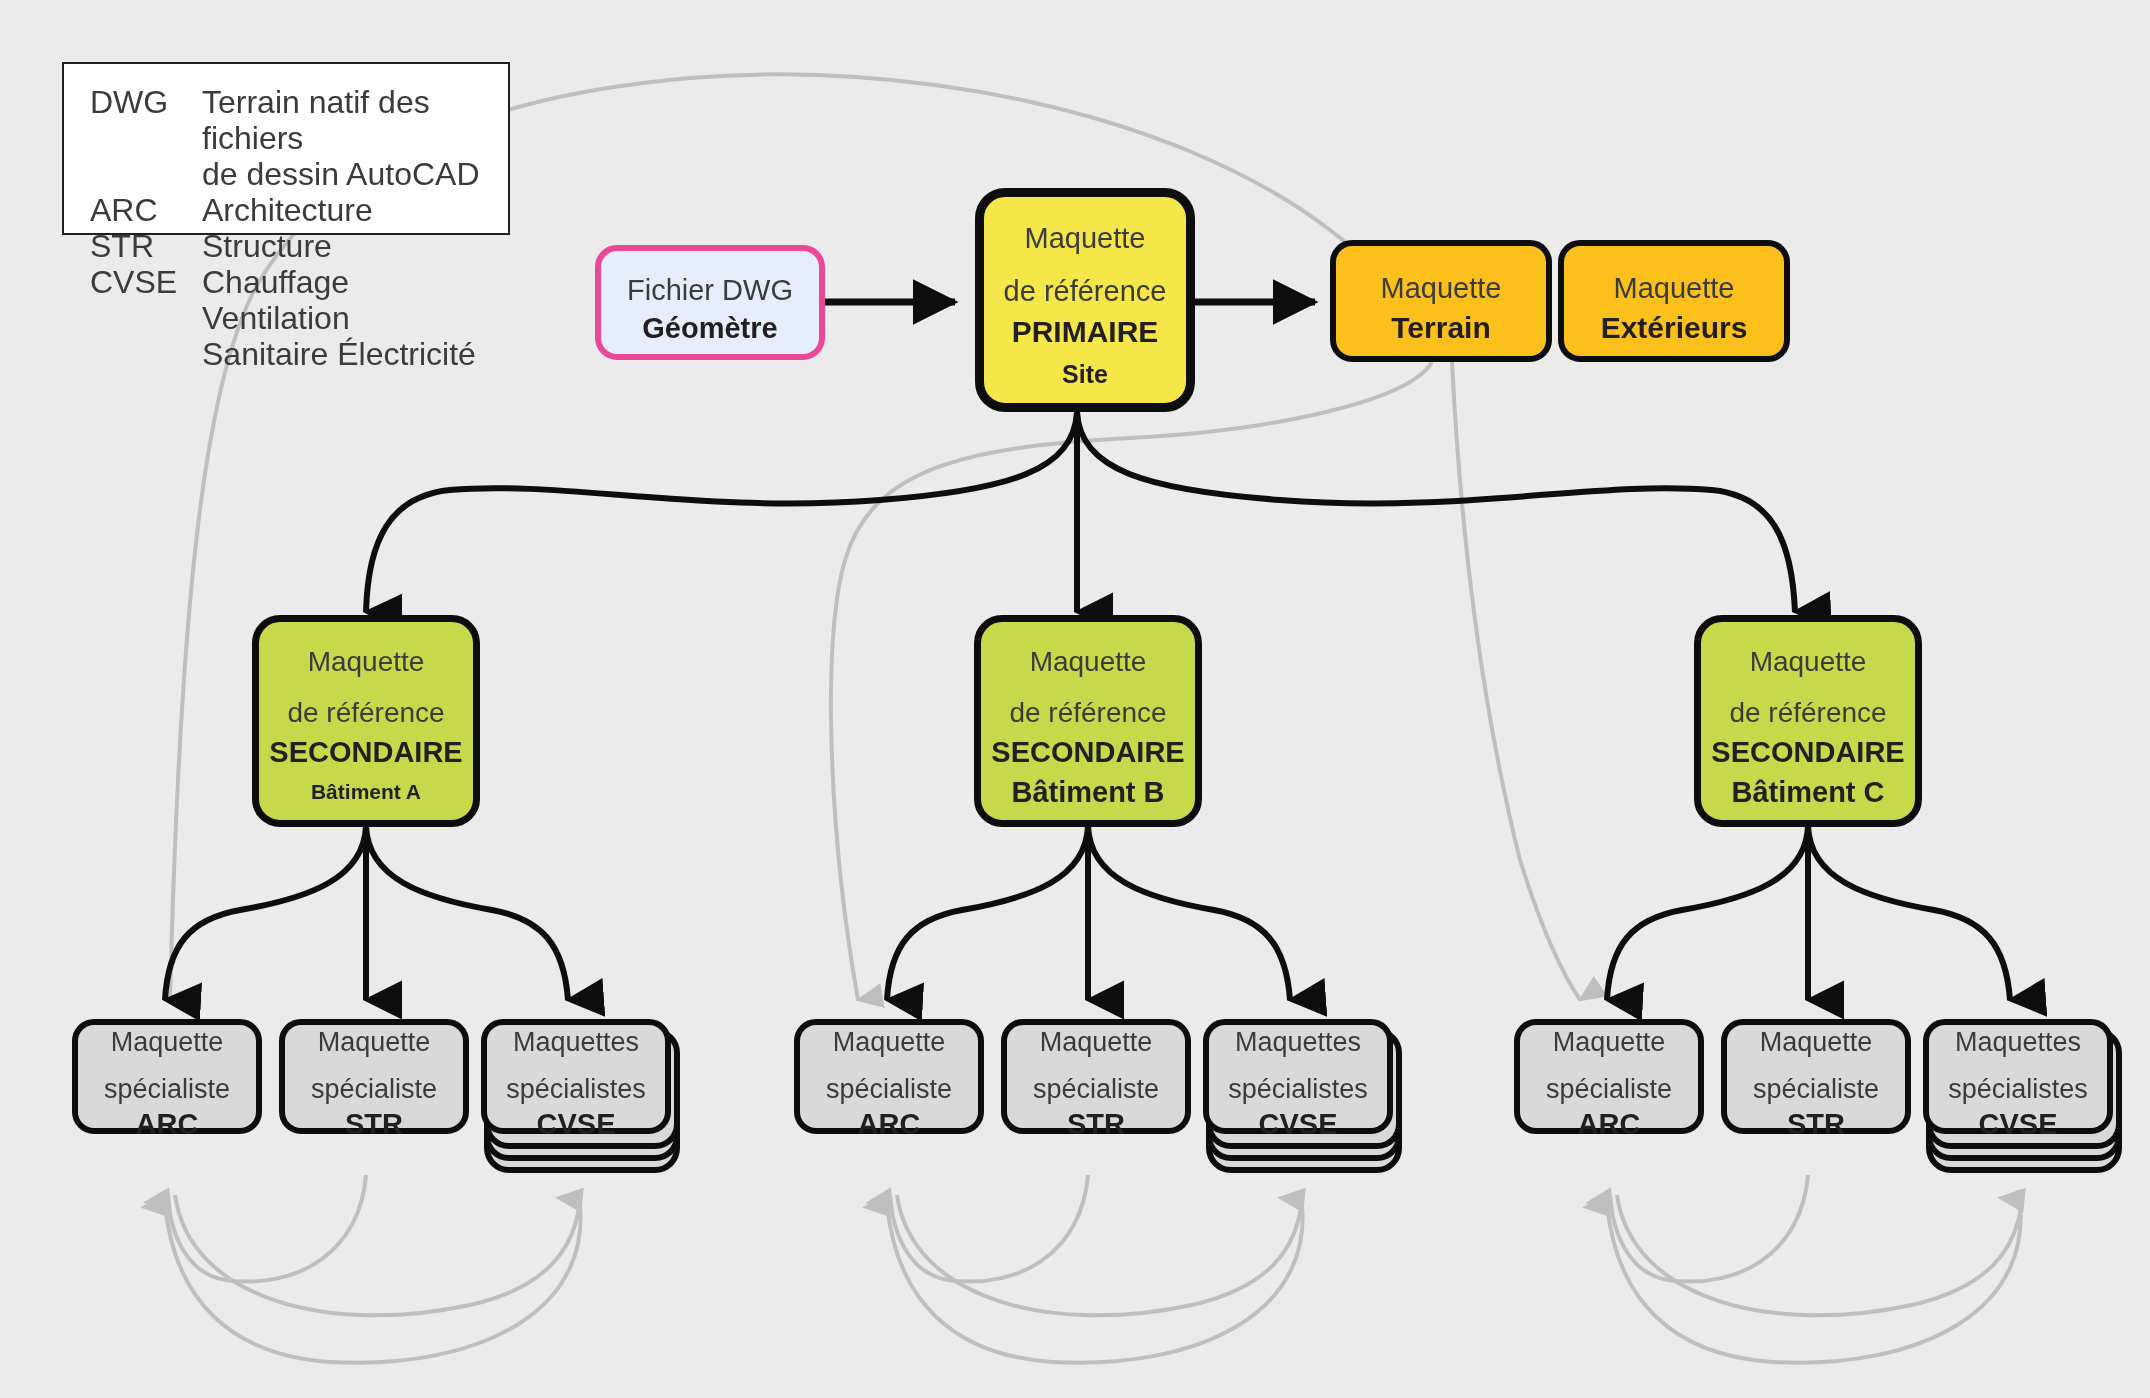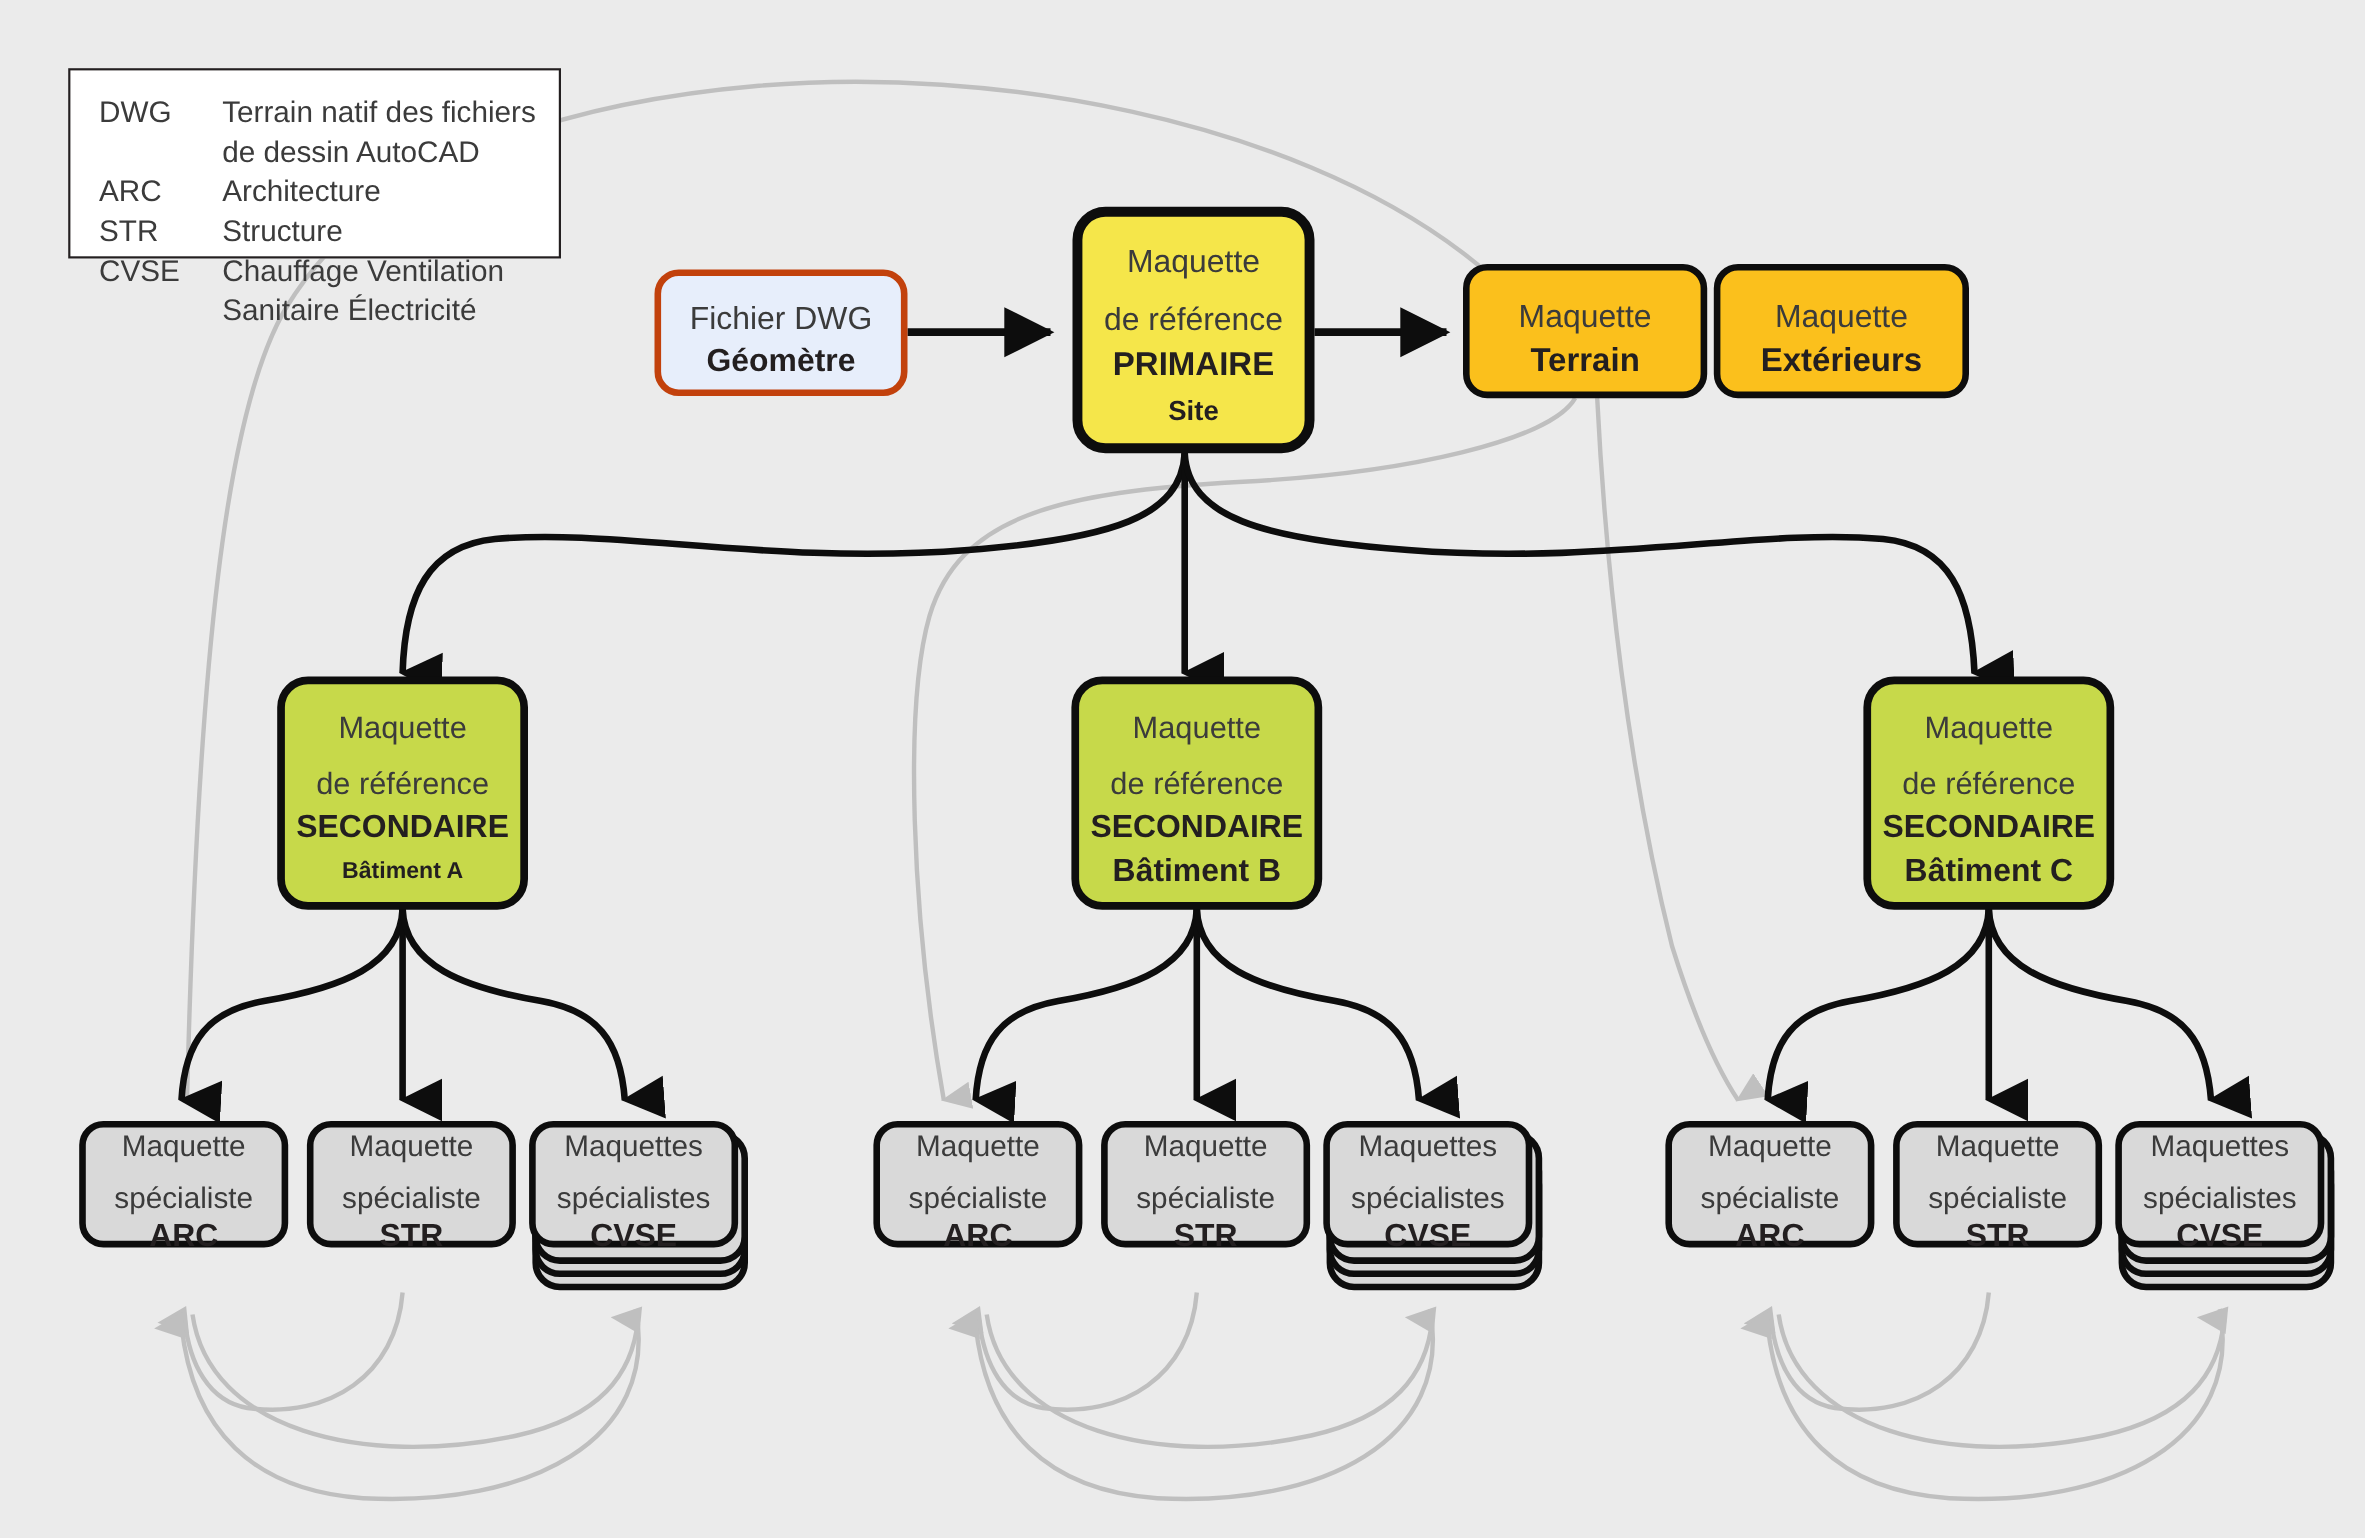--- a/index.html
+++ b/index.html
@@ -11,21 +11,21 @@
     position:relative;
   }
   #stage{position:absolute;inset:0;width:2150px;height:1398px;}
   svg.layer{position:absolute;left:0;top:0;width:2150px;height:1398px;}
   .node{position:absolute;box-sizing:border-box;display:flex;flex-direction:column;
         align-items:center;justify-content:center;text-align:center;color:#231f20;}
   .node .l1,.node .l2{font-weight:400;margin-top:13px;}
   .node .l3,.node .l4{font-weight:700;}
   .legend{position:absolute;background:#ffffff;border:2px solid #231f20;box-sizing:border-box;}
   .legend table{border-collapse:collapse;width:100%;}
-  .legend td{vertical-align:top;color:#3b3b3b;font-size:27px;line-height:36px;font-weight:400;padding:0;}
+  .legend td{vertical-align:top;color:#3b3b3b;font-size:32px;line-height:36px;font-weight:400;padding:0;}
   .legend td.abbr{width:112px;padding-left:26px;}
   .legend td.desc{padding-right:10px;}
   .legend-inner{padding:20px 0 18px 0;}
 </style>
 </head>
 <body>
 
 <div id="stage">
 
   <svg class="layer" viewBox="0 0 2150 1398">
@@ -126,21 +126,21 @@
       <rect x="487" y="1031" width="190" height="115" rx="22"></rect>
       <rect x="1209" y="1055" width="190" height="115" rx="22"></rect>
       <rect x="1209" y="1043" width="190" height="115" rx="22"></rect>
       <rect x="1209" y="1031" width="190" height="115" rx="22"></rect>
       <rect x="1929" y="1055" width="190" height="115" rx="22"></rect>
       <rect x="1929" y="1043" width="190" height="115" rx="22"></rect>
       <rect x="1929" y="1031" width="190" height="115" rx="22"></rect>
     </g>
   </svg>
 
-  <div class="node" style="left:595px;top:245px;width:230px;height:115px;background:#e7eefb;border:6px solid #c2410c;border-radius:22px;">
+  <div class="node" style="left:595px;top:245px;width:230px;height:115px;background:#e7eefb;border:6px solid #ec4899;border-radius:22px;">
     <div class="l1" style="font-size:29px;line-height:38px;color:#3b3b3b;">Fichier DWG</div>
     <div class="l3" style="font-size:29px;line-height:38px;">Géomètre</div>
   </div>
 
   <div class="node" style="left:975px;top:188px;width:220px;height:224px;background:#f5e64a;border:9px solid #0d0d0d;border-radius:30px;">
     <div class="l1" style="font-size:29px;line-height:40px;color:#3b3b3b;">Maquette</div>
     <div class="l2" style="font-size:29px;line-height:40px;color:#3b3b3b;">de référence</div>
     <div class="l3" style="font-size:30px;line-height:42px;">PRIMAIRE</div>
     <div class="l4" style="font-size:25px;line-height:42px;">Site</div>
   </div>

